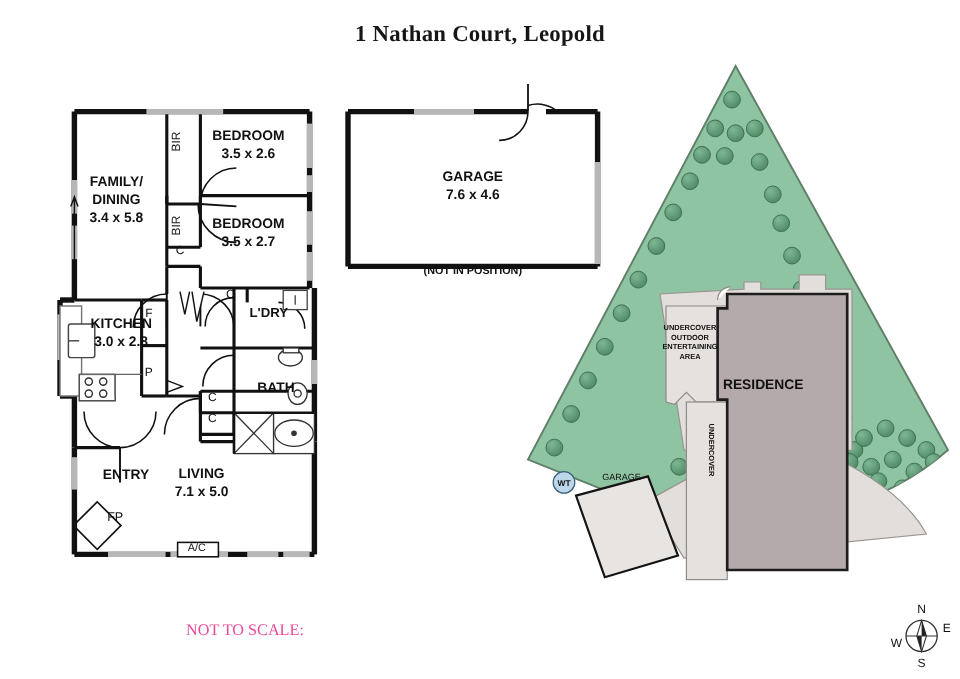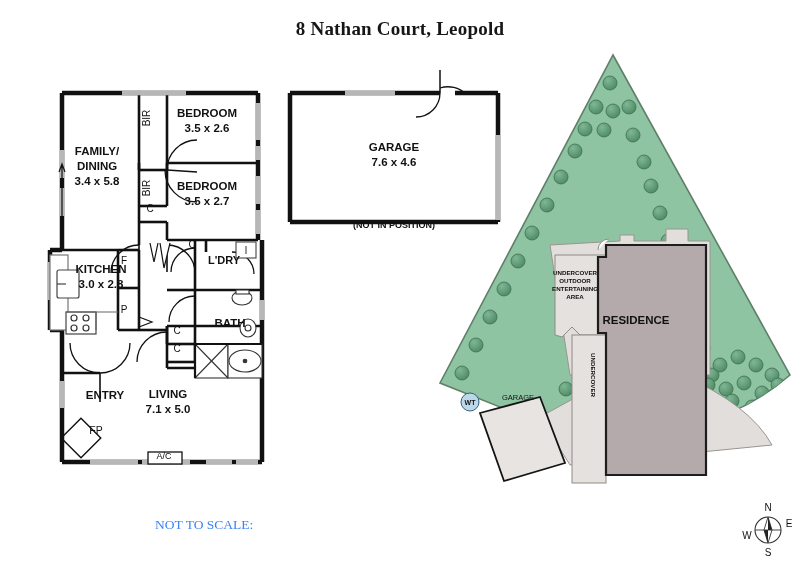--- a/index.html
+++ b/index.html
@@ -33,37 +33,37 @@
     color: #161616;
     letter-spacing: 0.2px;
   }
   #disclaimer {
     position: absolute;
     left: 155px;
     top: 516px;
     width: 560px;
     font-family: "Liberation Serif", serif;
     font-size: 13.5px;
-    color: #3b82f6;
+    color: #ec4899;
     line-height: 1.28;
   }
   #disclaimer .line1 { display: block; }
   #disclaimer .line2 { display: block; padding-left: 14px; }
   svg { display: block; }
   .plan-text {
     font-family: "Liberation Sans", sans-serif;
     fill: #111111;
   }
 </style>
 </head>
 <body>
 
 <div id="page">
 
-  <div id="title">8 Nathan Court, Leopold</div>
+  <div id="title">1 Nathan Court, Leopold</div>
 
   <svg id="floorplan-svg" style="position:absolute;left:0;top:0;" width="520" height="500" viewBox="0 0 520 500">
 
     <g fill="none" stroke="#111111" stroke-width="4.5">
 
       <path d="M62 93 L258 93"></path>
 
       <path d="M258 93 L258 240"></path>
 
       <path d="M62 93 L62 250"></path>

